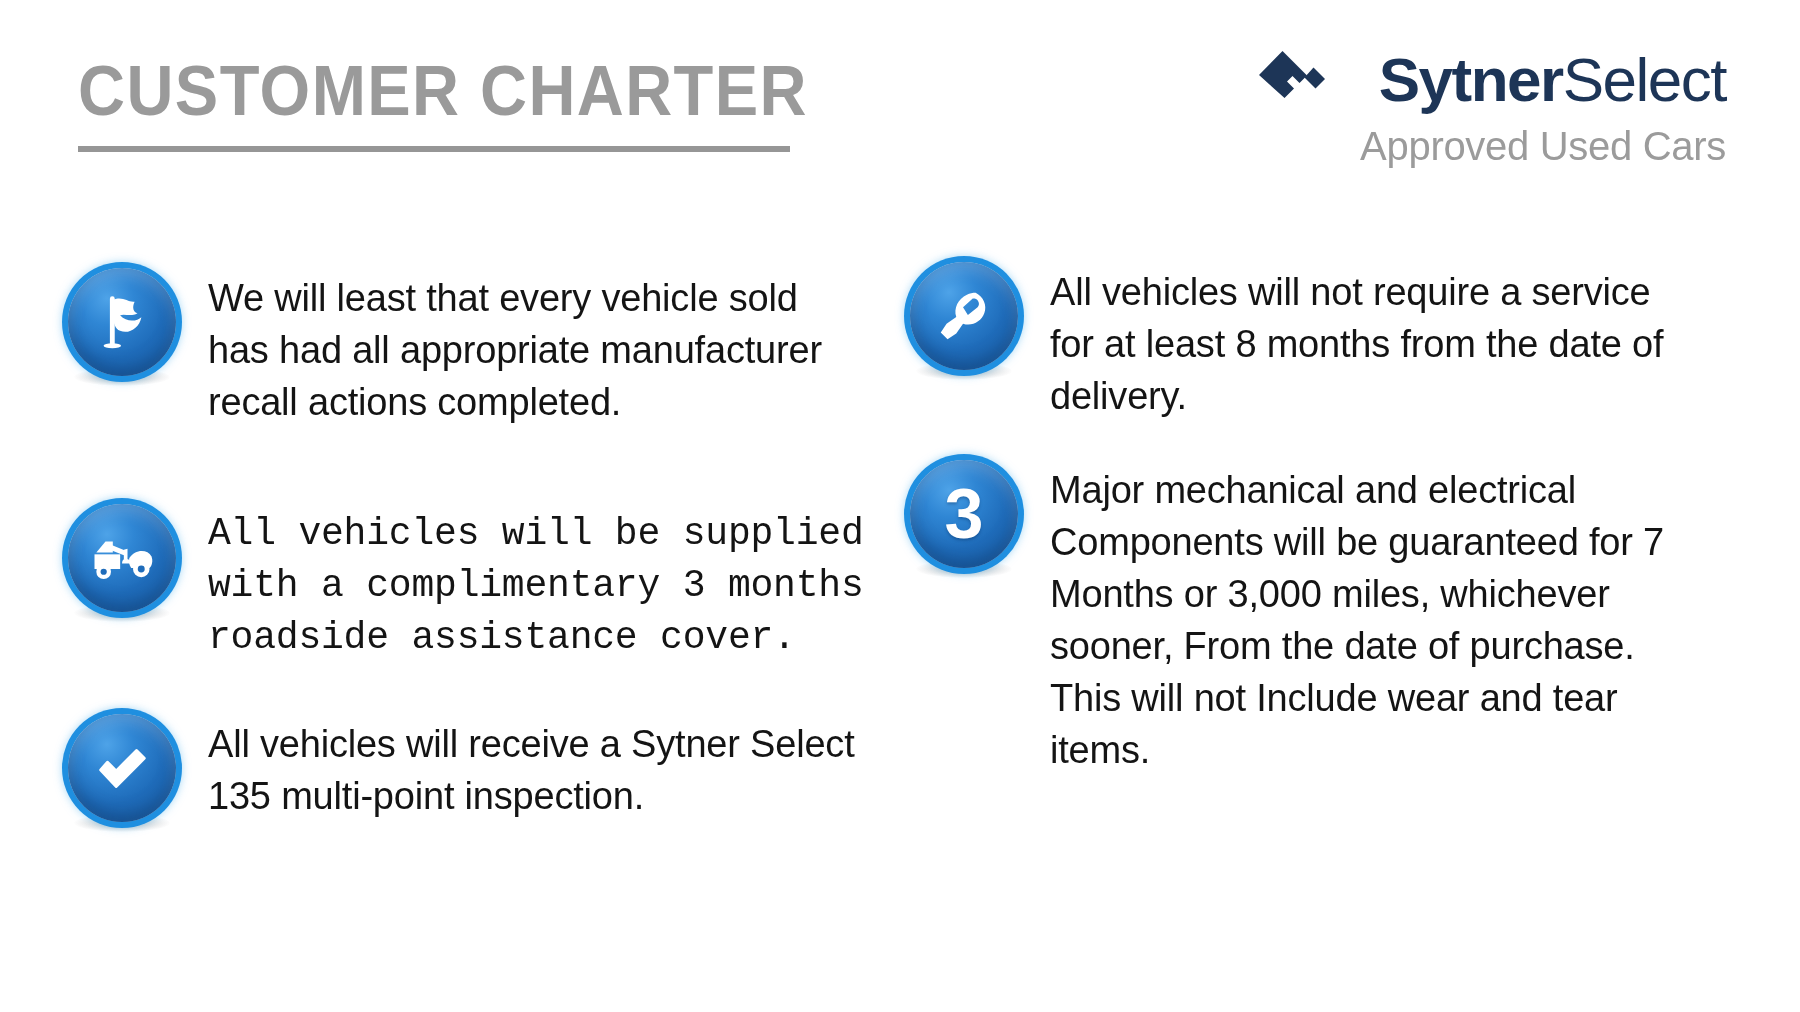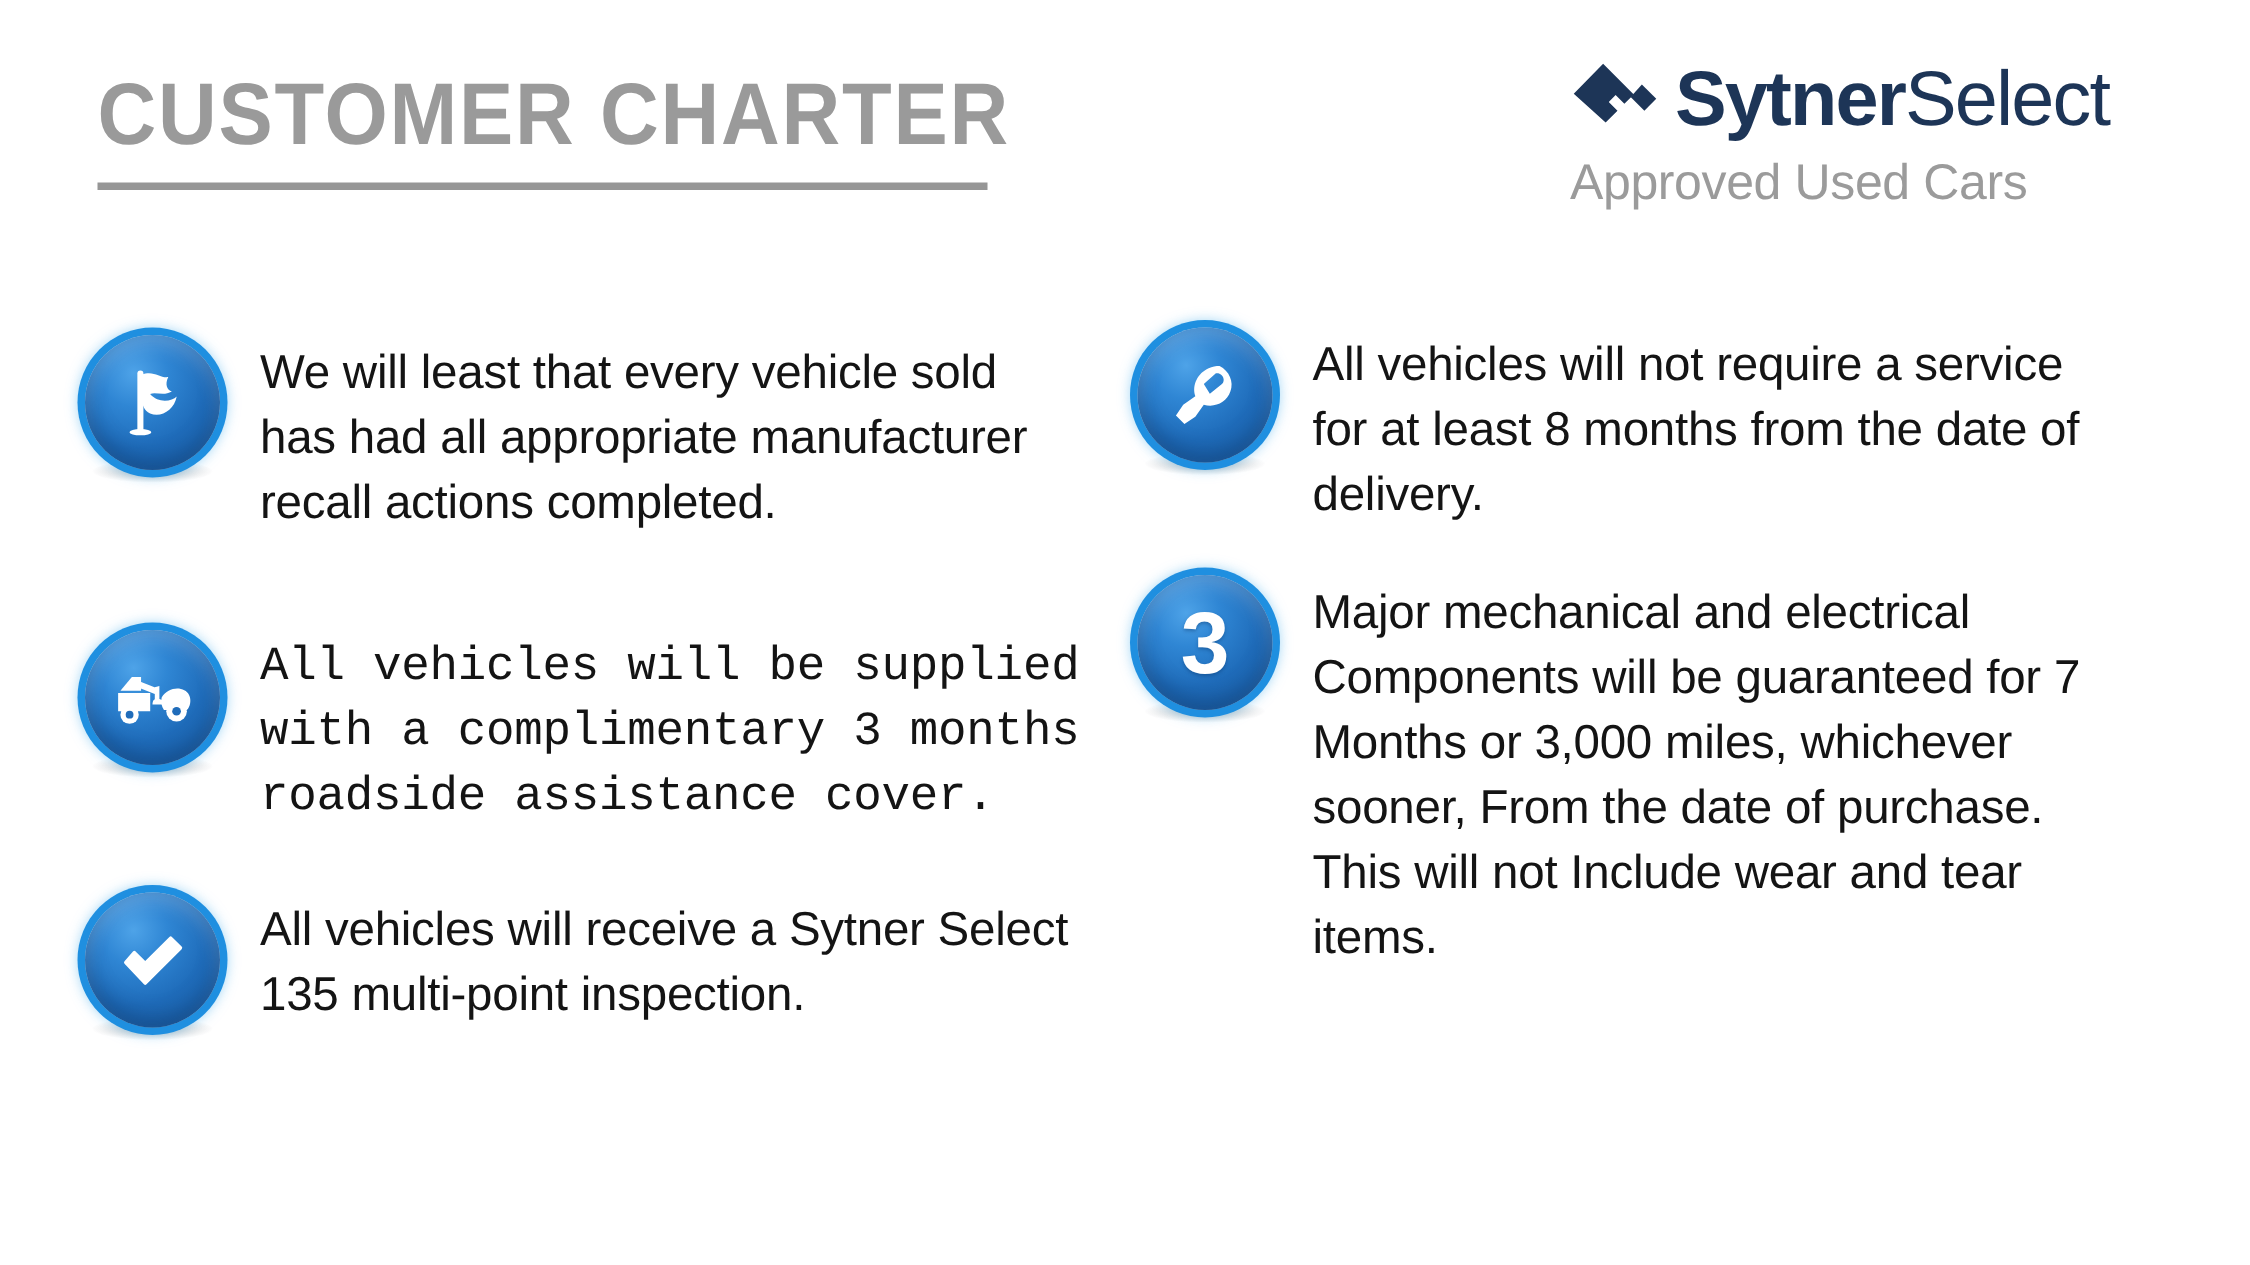--- a/index.html
+++ b/index.html
@@ -58,21 +58,21 @@
     position: absolute;
     right: 74px;
     top: 44px;
     width: 470px;
     height: 126px;
   }
 
   .logo-top {
     display: flex;
     align-items: center;
-    justify-content: flex-start;
+    justify-content: space-between;
     height: 72px;
   }
 
   .logo-mark {
     width: 74px;
     height: 62px;
     margin-right: 10px;
     flex: none;
   }
 
@@ -80,20 +80,21 @@
     font-family: "Liberation Sans", sans-serif;
     font-size: 62px;
     line-height: 62px;
     letter-spacing: -1.5px;
     white-space: nowrap;
   }
   .logo-word .w-bold { color: #1d3557; font-weight: bold; }
   .logo-word .w-light { color: #1d3557; font-weight: normal; }
 
   .logo-sub {
+    text-align: right;
     font-family: "Liberation Sans", sans-serif;
     font-size: 40px;
     line-height: 48px;
     color: #9b9b9b;
     letter-spacing: -0.3px;
     padding-top: 6px;
     white-space: nowrap;
   }
 
   

